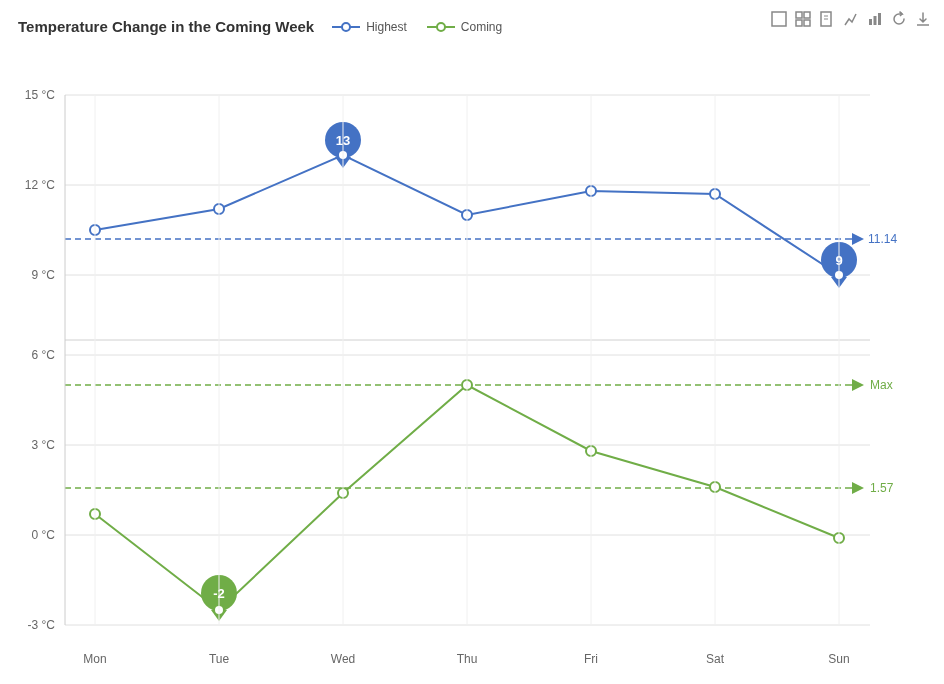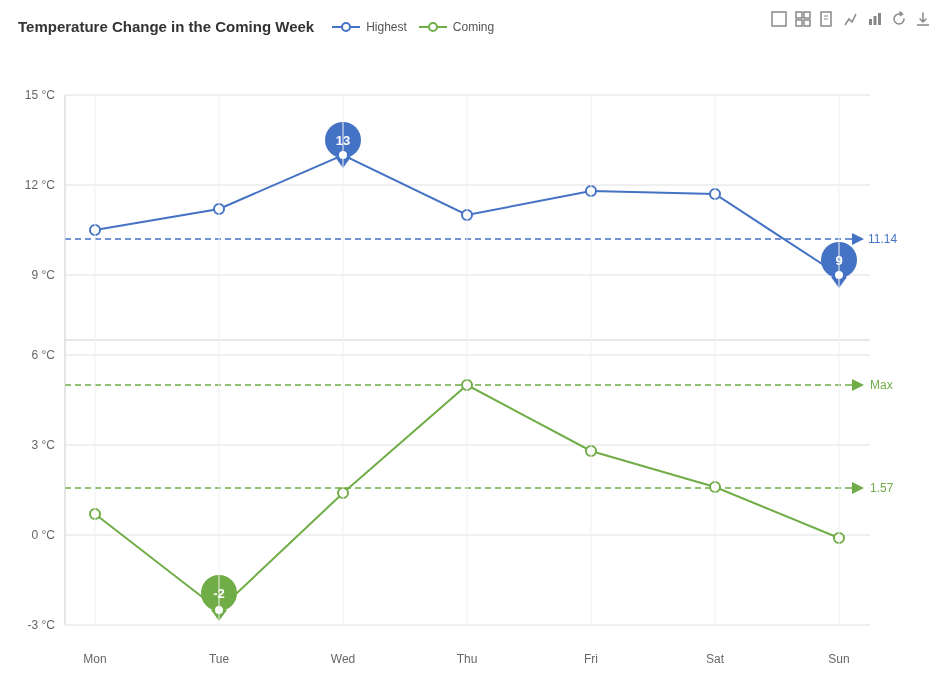--- a/index.html
+++ b/index.html
@@ -1,20 +1,20 @@
 <!DOCTYPE html>
 <html><head>
   <meta charset="utf-8">
   <style>
     * { margin: 0; padding: 0; box-sizing: border-box; }
     body { background: #fff; font-family: Arial, sans-serif; width: 944px; height: 684px; overflow: hidden; }
     .chart-container { width: 944px; height: 568px; position: relative; padding: 10px 10px 40px 10px; }
     .chart-header { display: flex; align-items: center; padding: 8px 0 0 8px; }
     .chart-title { font-size: 15px; font-weight: bold; color: #333; margin-right: 18px; }
-    .legend { display: flex; align-items: flex-end; gap: 12px; }
+    .legend { display: flex; align-items: flex-end; gap: 20px; }
     .legend-item { display: flex; align-items: center; gap: 6px; font-size: 12px; color: #555; }
     .legend-line-blue { width: 28px; height: 2px; background: #4472C4; position: relative; }
     .legend-dot-blue { width: 10px; height: 10px; border-radius: 50%; border: 2px solid #4472C4; background: #fff; position: absolute; left: 9px; top: -4px; }
     .legend-line-green { width: 28px; height: 2px; background: #70AD47; position: relative; }
     .legend-dot-green { width: 10px; height: 10px; border-radius: 50%; border: 2px solid #70AD47; background: #fff; position: absolute; left: 9px; top: -4px; }
     .toolbar { position: absolute; right: 12px; top: 10px; display: flex; gap: 6px; align-items: center; }
     .toolbar-icon { width: 18px; height: 18px; color: #888; cursor: pointer; display: flex; align-items: center; justify-content: center; font-size: 14px; }
     .svg-area { position: absolute; left: 0; top: 35px; width: 944px; height: 640px; }
   </style>
 </head>

